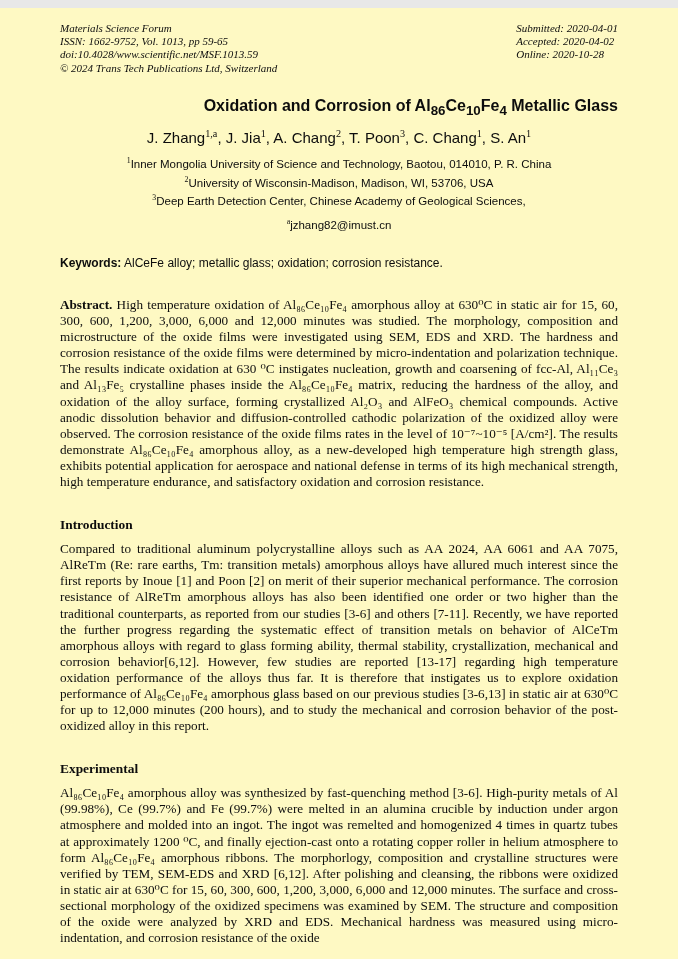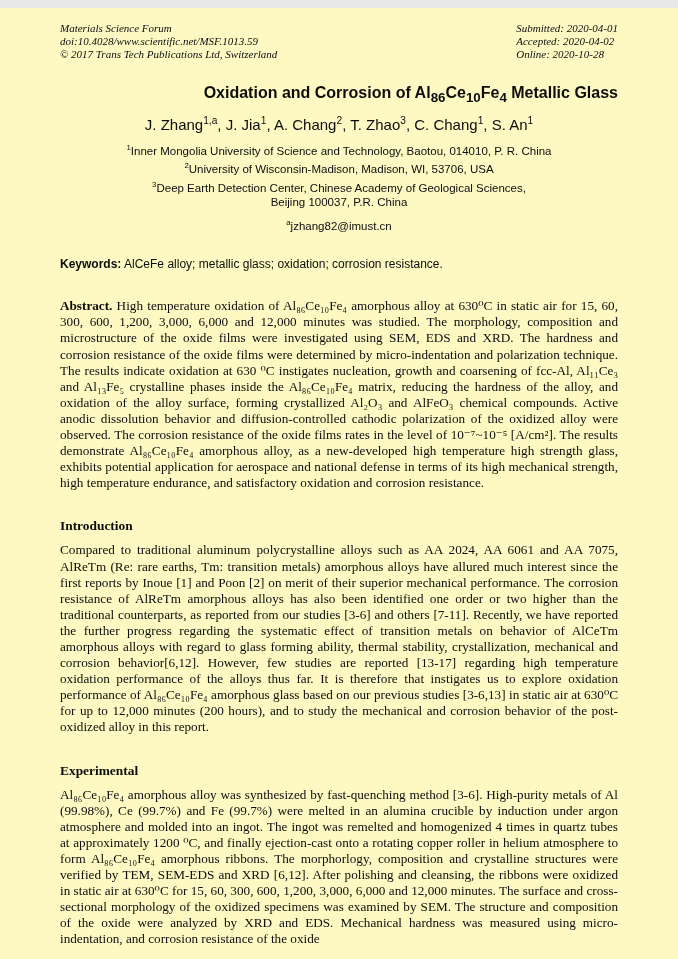--- a/index.html
+++ b/index.html
@@ -44,21 +44,21 @@
   .affs, .email {
     font-family: "Liberation Sans", "DejaVu Sans", sans-serif;
     font-size: 11.5px;
     line-height: 14.5px;
     text-align: center;
   }
   .affs { margin-top: 10px; }
   .aff { margin-top: 4px; }
   .aff-cont { margin-top: 0; }
   .email { margin-top: 9px; }
-  sup { font-size: 68%; line-height: 0; }
+  sup { font-size: 68%; line-height: 0; font-family: Liberation Serif, serif; }
   
   .keywords {
     font-family: "Liberation Sans", "DejaVu Sans", sans-serif;
     font-size: 12px;
     line-height: 15px;
     margin: 24px 0 0 0;
   }
   .b { font-weight: bold; }
   
   .body {
@@ -78,46 +78,46 @@
   }
 </style>
 </head>
 <body>
 
 <div class="page">
 
   <header class="masthead">
     <div class="mast-left">
       <div>Materials Science Forum</div>
+      <div>ISSN: 1662-9752, Vol. 1013, pp 59-65</div>
       <div>doi:10.4028/www.scientific.net/MSF.1013.59</div>
-      <div>© 2017 Trans Tech Publications Ltd, Switzerland</div>
+      <div>© 2024 Trans Tech Publications Ltd, Switzerland</div>
     </div>
     <div class="mast-right">
       <div>Submitted: 2020-04-01</div>
       <div>Accepted: 2020-04-02</div>
       <div>Online: 2020-10-28</div>
     </div>
   </header>
 
   <h1 class="title"><span>Oxidation and Corrosion of Al</span><sub>86</sub><span>Ce</span><sub>10</sub><span>Fe</span><sub>4</sub><span> Metallic Glass</span></h1>
 
   <div class="authors">
     <span><span>J. Zhang</span><sup>1,a</sup><span>,</span></span>
     <span><span>J. Jia</span><sup>1</sup><span>,</span></span>
     <span><span>A. Chang</span><sup>2</sup><span>,</span></span>
-    <span><span>T. Zhao</span><sup>3</sup><span>,</span></span>
+    <span><span>T. Poon</span><sup>3</sup><span>,</span></span>
     <span><span>C. Chang</span><sup>1</sup><span>,</span></span>
     <span><span>S. An</span><sup>1</sup></span>
   </div>
 
   <div class="affs">
     <div class="aff"><sup>1</sup><span>Inner Mongolia University of Science and Technology, Baotou, 014010, P. R. China</span></div>
     <div class="aff"><sup>2</sup><span>University of Wisconsin-Madison, Madison, WI, 53706, USA</span></div>
     <div class="aff"><sup>3</sup><span>Deep Earth Detection Center, Chinese Academy of Geological Sciences,</span></div>
-    <div class="aff aff-cont"><span>Beijing 100037, P.R. China</span></div>
   </div>
 
   <div class="email"><sup>a</sup><span>jzhang82@imust.cn</span></div>
 
   <p class="keywords"><span class="b">Keywords:</span><span> AlCeFe alloy; metallic glass; oxidation; corrosion resistance.</span></p>
 
   <p class="body abstract"><span class="b">Abstract.</span><span> High temperature oxidation of Al₈₆Ce₁₀Fe₄ amorphous alloy at 630⁰C in static air for 15, 60, 300, 600, 1,200, 3,000, 6,000 and 12,000 minutes was studied. The morphology, composition and microstructure of the oxide films were investigated using SEM, EDS and XRD. The hardness and corrosion resistance of the oxide films were determined by micro-indentation and polarization technique. The results indicate oxidation at 630 ⁰C instigates nucleation, growth and coarsening of fcc-Al, Al₁₁Ce₃ and Al₁₃Fe₅ crystalline phases inside the Al₈₆Ce₁₀Fe₄ matrix, reducing the hardness of the alloy, and oxidation of the alloy surface, forming crystallized Al₂O₃ and AlFeO₃ chemical compounds. Active anodic dissolution behavior and diffusion-controlled cathodic polarization of the oxidized alloy were observed. The corrosion resistance of the oxide films rates in the level of 10⁻⁷~10⁻⁵ [A/cm²]. The results demonstrate Al₈₆Ce₁₀Fe₄ amorphous alloy, as a new-developed high temperature high strength glass, exhibits potential application for aerospace and national defense in terms of its high mechanical strength, high temperature endurance, and satisfactory oxidation and corrosion resistance.</span></p>
 
   <h2 class="section-heading">Introduction</h2>
   <p class="body">Compared to traditional aluminum polycrystalline alloys such as AA 2024, AA 6061 and AA 7075, AlReTm (Re: rare earths, Tm: transition metals) amorphous alloys have allured much interest since the first reports by Inoue [1] and Poon [2] on merit of their superior mechanical performance. The corrosion resistance of AlReTm amorphous alloys has also been identified one order or two higher than the traditional counterparts, as reported from our studies [3-6] and others [7-11]. Recently, we have reported the further progress regarding the systematic effect of transition metals on behavior of AlCeTm amorphous alloys with regard to glass forming ability, thermal stability, crystallization, mechanical and corrosion behavior[6,12]. However, few studies are reported [13-17] regarding high temperature oxidation performance of the alloys thus far. It is therefore that instigates us to explore oxidation performance of Al₈₆Ce₁₀Fe₄ amorphous glass based on our previous studies [3-6,13] in static air at 630⁰C for up to 12,000 minutes (200 hours), and to study the mechanical and corrosion behavior of the post-oxidized alloy in this report.</p>

